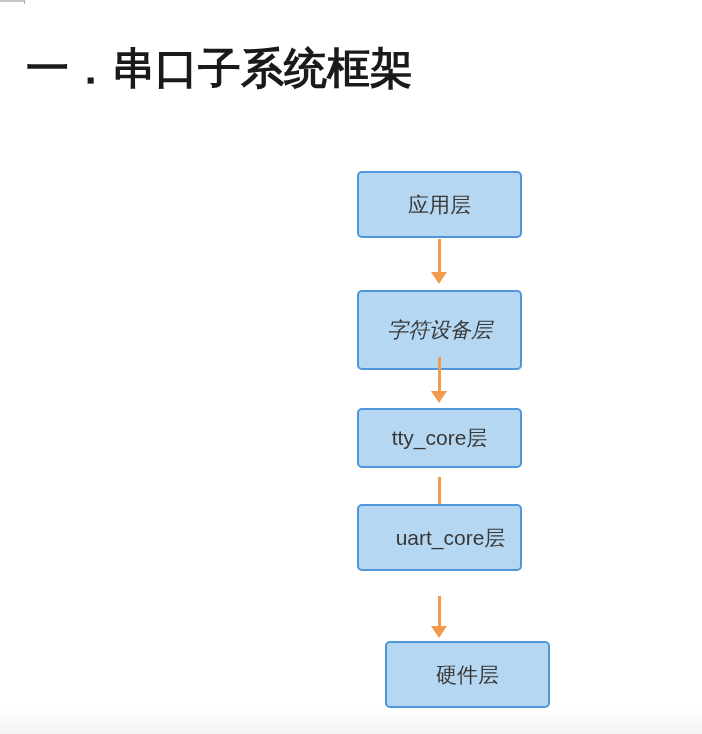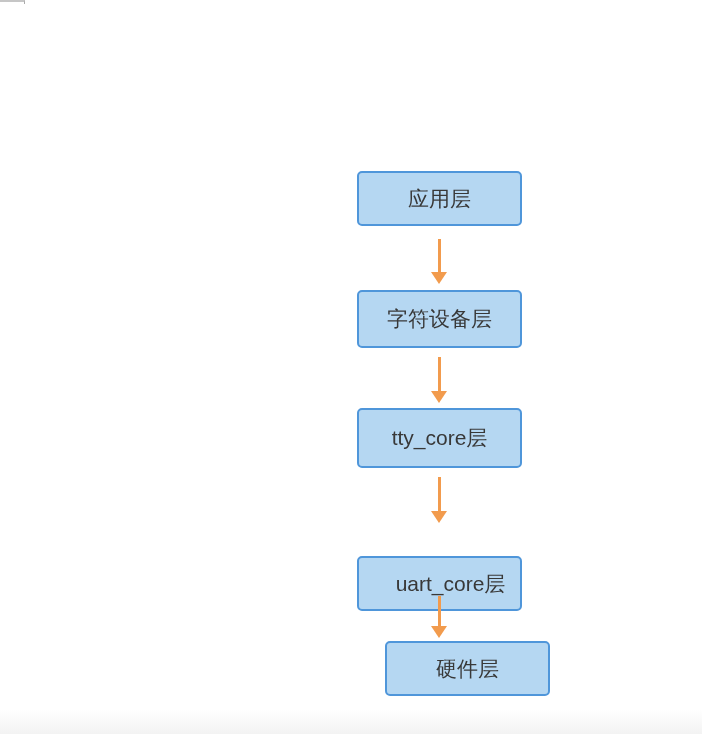--- a/index.html
+++ b/index.html
@@ -32,36 +32,36 @@
     font-size: 43px;
     line-height: 1.25;
     color: var(--heading-text, #1a1a1a);
     white-space: nowrap;
   }
 
   .flow-node {
     position: absolute;
     left: 357px;
     width: 165px;
-    height: 55px;
+    height: 67px;
     box-sizing: border-box;
     background: var(--node-fill, #b5d7f2);
     border: 2px solid var(--node-border, #4f96da);
     border-radius: 5px;
     display: flex;
     align-items: center;
     justify-content: center;
     font-size: 21px;
     color: var(--node-text, #383838);
     white-space: nowrap;
   }
   .node-1 { top: 171px; }
-  .node-2 { top: 290px; height: 58px; }
+  .node-2 { top: 290px; height: 80px; font-style: italic; }
   .node-3 { top: 408px; height: 60px; }
-  .node-4 { top: 556px; padding-left: 22px; }
+  .node-4 { top: 504px; padding-left: 22px; }
   .node-5 { top: 641px; margin-left: 28px; }
 
   .flow-arrow {
     position: absolute;
     left: 431px;
     width: 16px;
   }
   .arrow-1 { top: 239px; height: 45px; }
   .arrow-2 { top: 357px; height: 46px; }
   .arrow-3 { top: 477px; height: 46px; }
@@ -93,20 +93,21 @@
     pointer-events: none;
   }
 </style>
 </head>
 <body>
 
 <div id="canvas">
 
   <div class="corner-artifact"></div>
 
+  <h1 class="heading">一．串口子系统框架</h1>
 
   <div>
 
     <div class="flow-node node-1">
       <span>应用层</span>
     </div>
 
     <div class="flow-arrow arrow-1">
       <span class="shaft"></span>
       <span class="head"></span>

